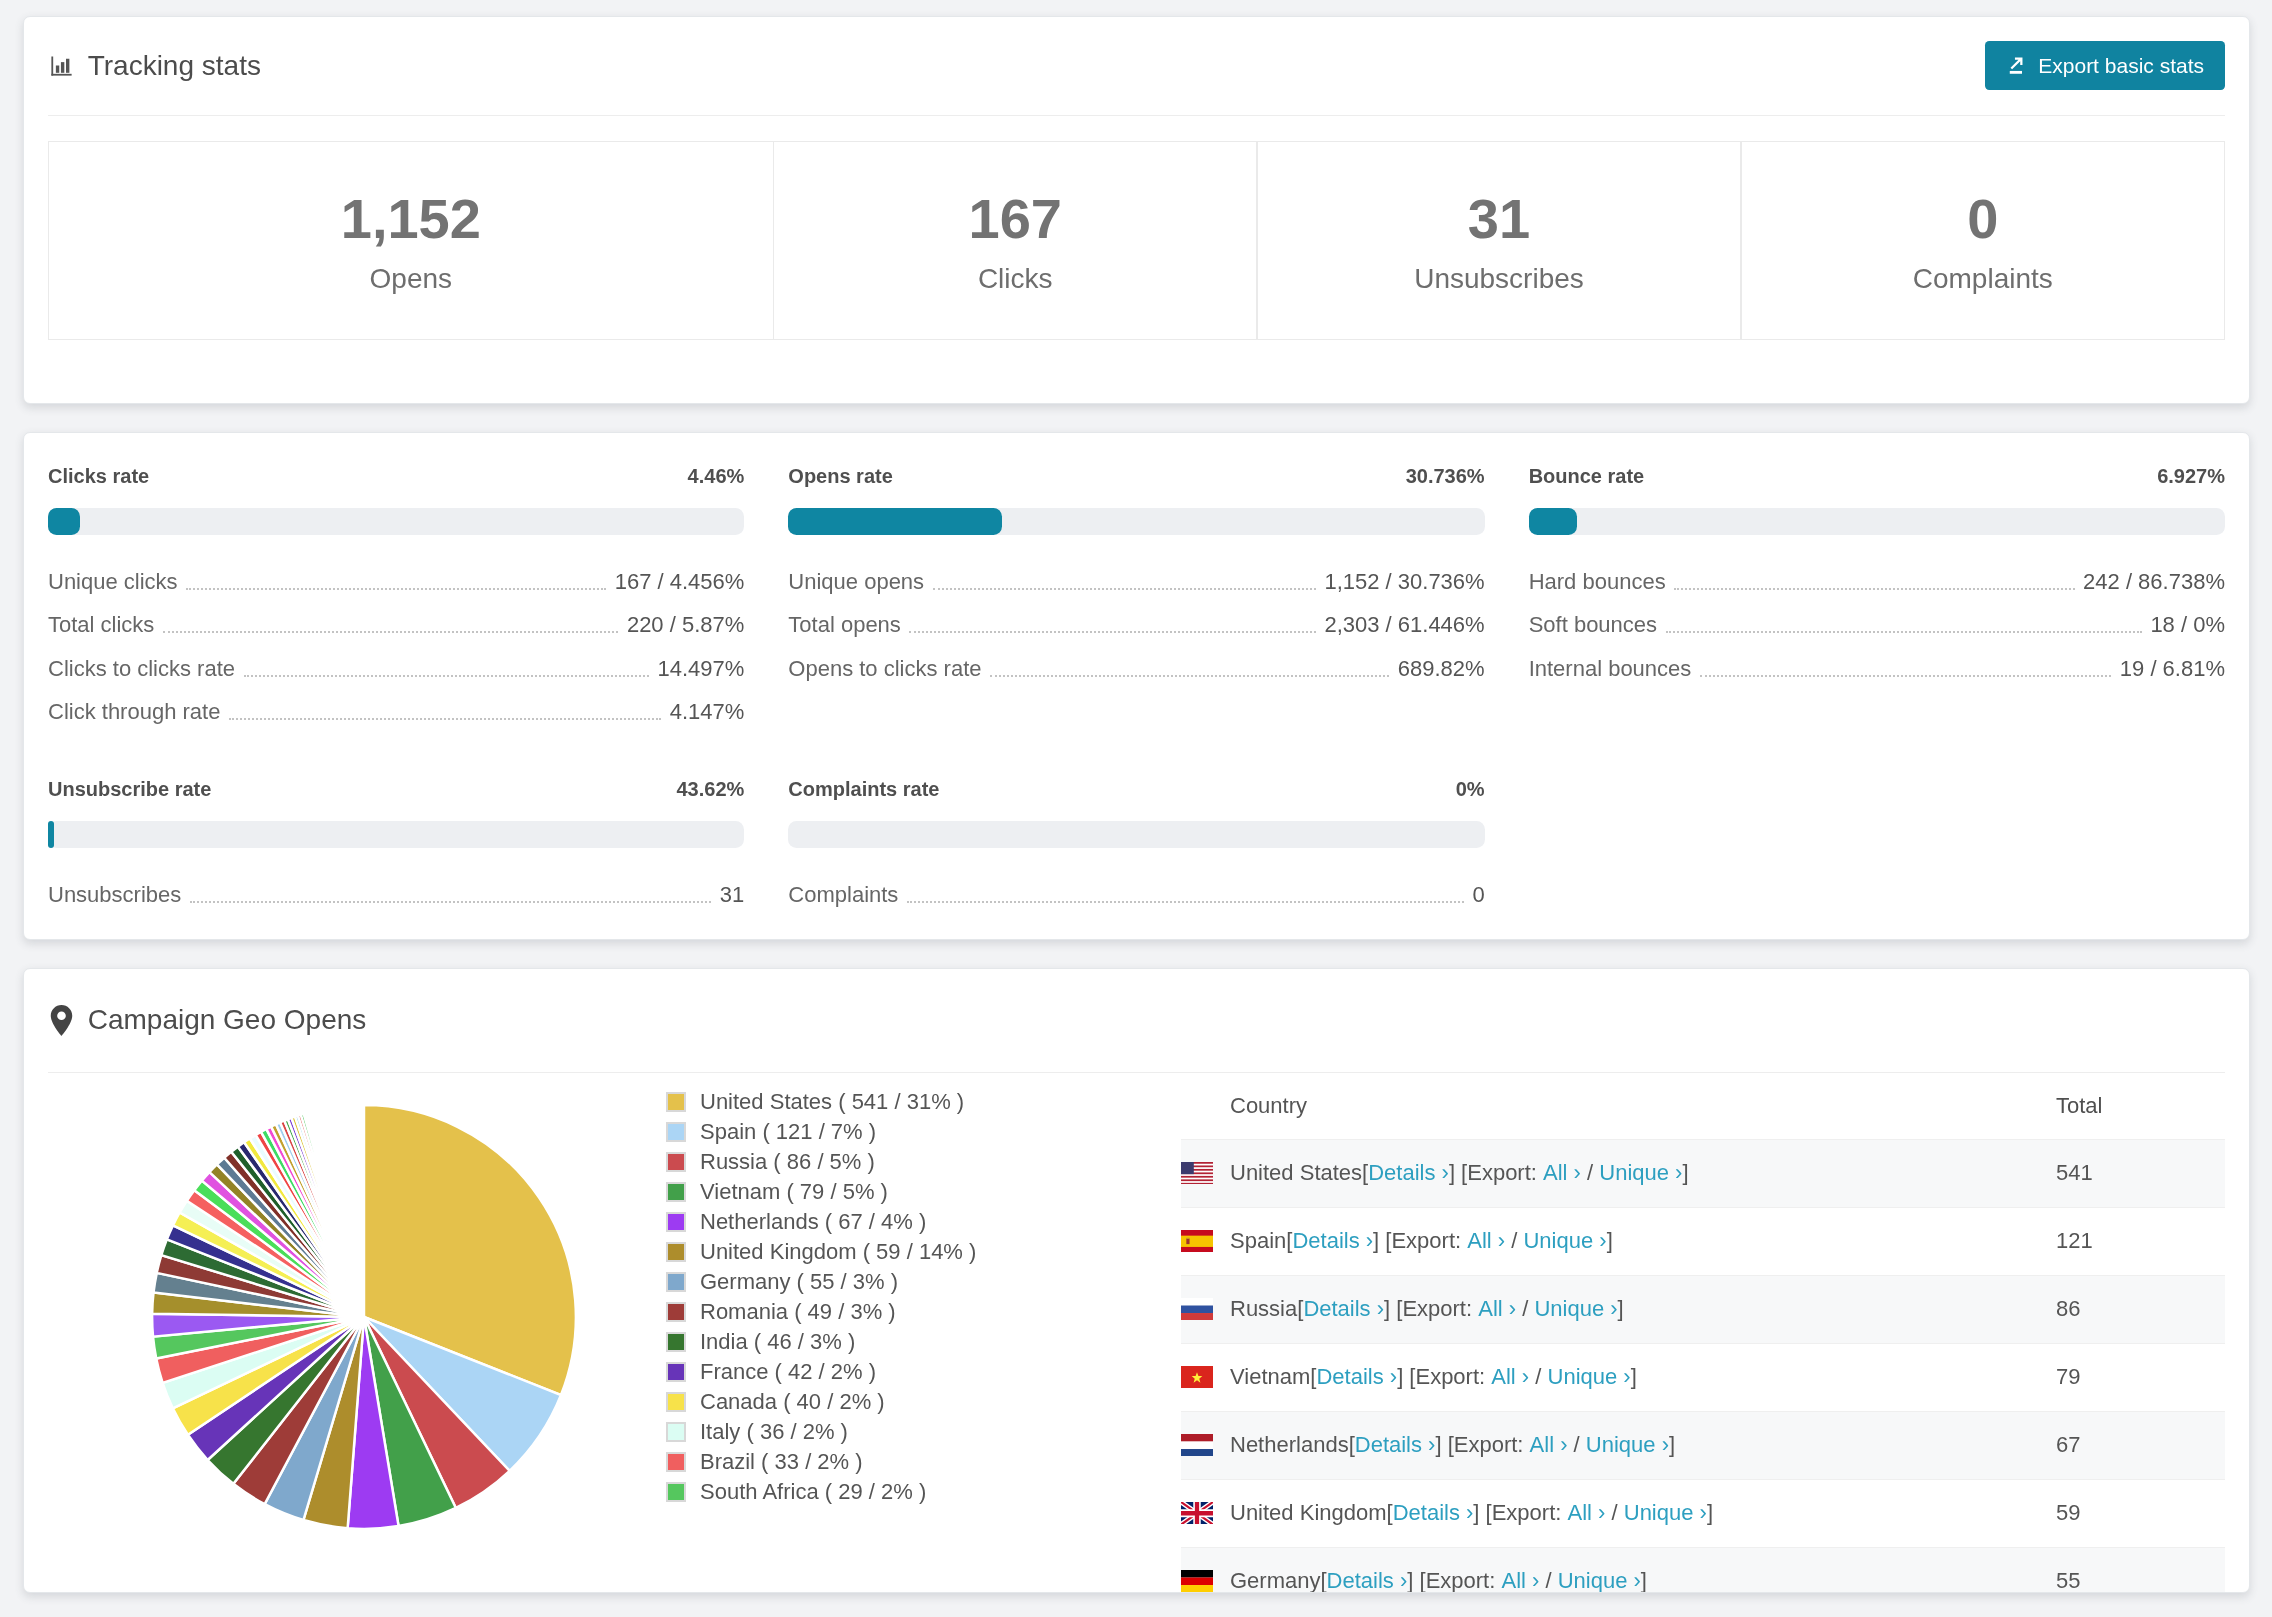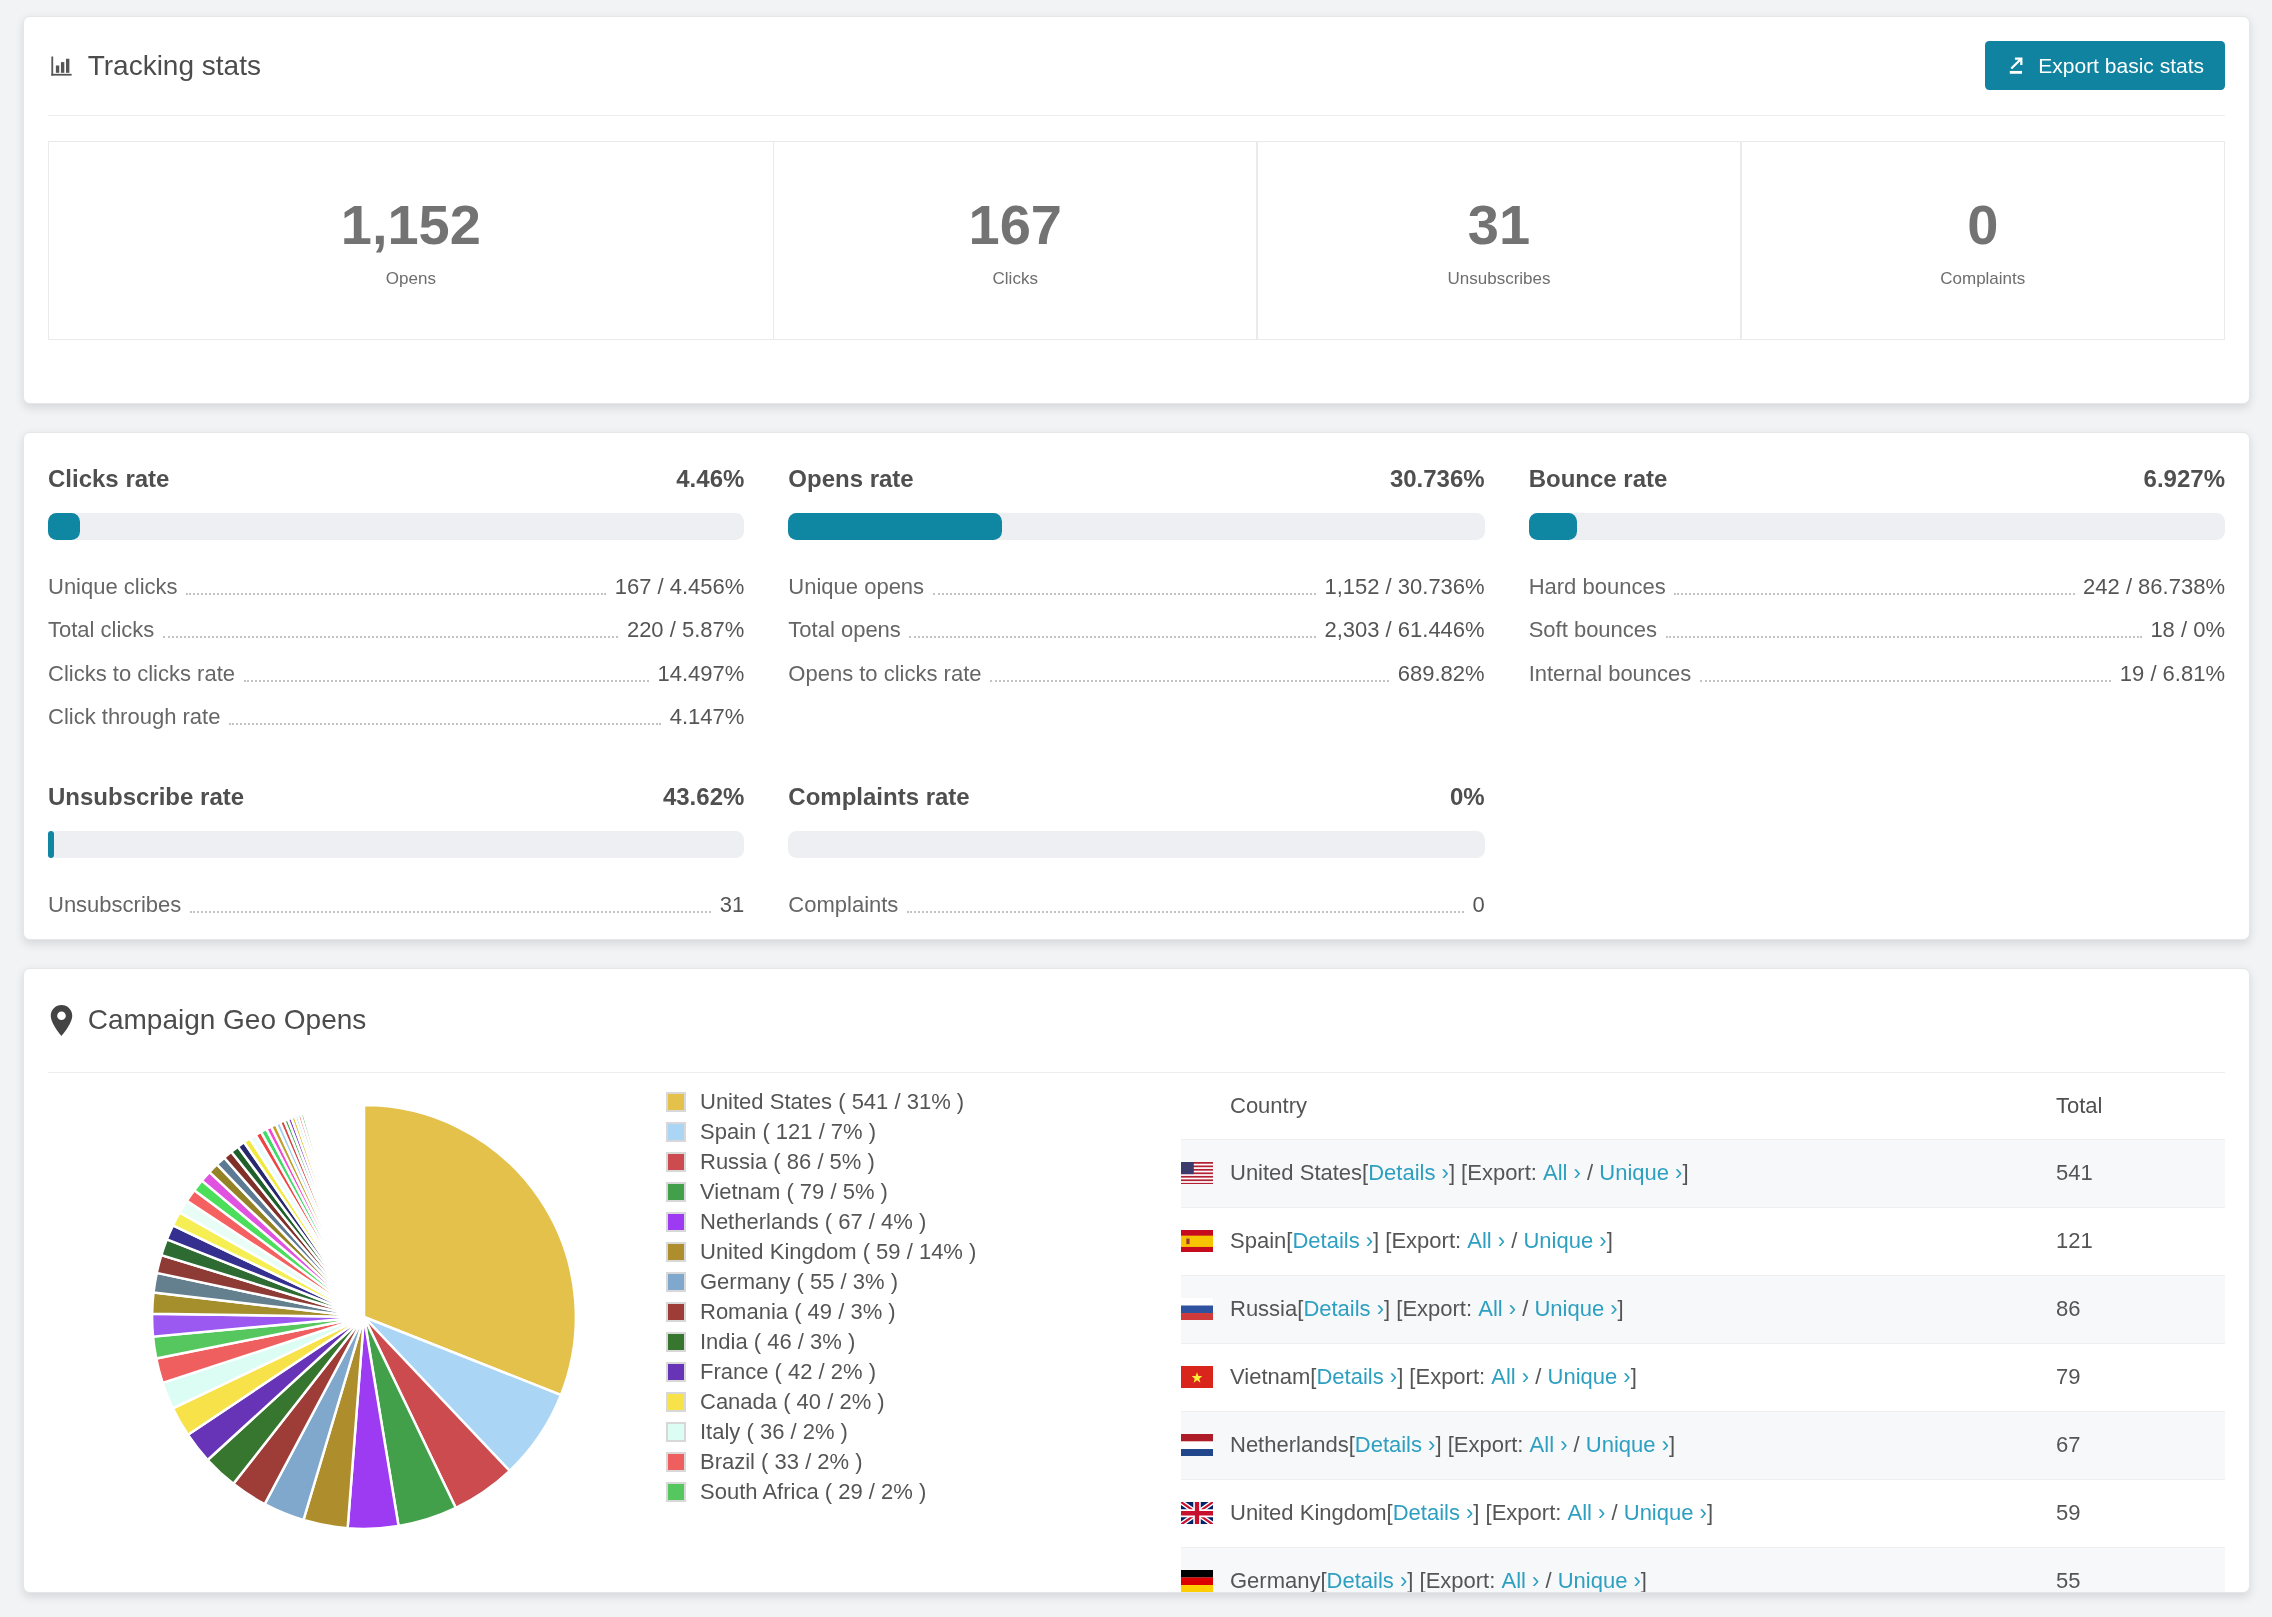--- a/index.html
+++ b/index.html
@@ -35,25 +35,25 @@
   .export-btn svg { margin-right: 10px; }
   .stats-row { display: flex; margin-top: 25.4px; height: 199px; }
   .stat-box {
     flex: 1; border: 0.7px solid #eaeaea; margin-left: -0.7px;
     display: flex; flex-direction: column; align-items: center; justify-content: center;
     background: #fff;
   }
   .stat-box.wide { flex: 1.5; }
   .stat-box:first-child { margin-left: 0; }
   .stat-value { font-size: 56px; font-weight: 700; color: #737373; }
-  .stat-label { font-size: 17px; color: #6e6e6e; margin-top: 11.3px; }
+  .stat-label { font-size: 28px; color: #6e6e6e; margin-top: 11.3px; }
   
   #card-rates { margin-top: 28px; height: 508px; padding: 32px 24px 0; overflow: hidden; }
   #rates-grid { display: grid; grid-template-columns: 1fr 1fr 1fr; column-gap: 44px; row-gap: 35px; }
-  .rate-head { display: flex; justify-content: space-between; font-size: 24px; font-weight: 700; color: #4f4f4f; }
+  .rate-head { display: flex; justify-content: space-between; font-size: 20px; font-weight: 700; color: #4f4f4f; }
   .rate-bar { height: 27px; background: #edeff2; border-radius: 8.5px; margin: 20px 0 34px; }
   .rate-fill { height: 100%; background: #0f86a2; border-radius: 8.5px; }
   .rate-row { display: flex; align-items: flex-end; margin-bottom: 17.6px; font-size: 22px; color: #666; }
   .leader { flex: 1; border-bottom: 2.1px dotted #c3c3c3; margin: 0 8.5px 5px; align-self: flex-end; }
   .rate-val { color: #555; white-space: nowrap; }
   
   #card-geo { margin-top: 28px; height: 625px; padding: 0 24px; overflow: hidden; }
   .geo-header { height: 104px; display: flex; align-items: center; border-bottom: 0.7px solid #ededed; }
   .geo-body { display: flex; align-items: flex-start; }
   .pie-wrap { margin: 18.4px 0 0 90px; width: 452px; flex: none; }

